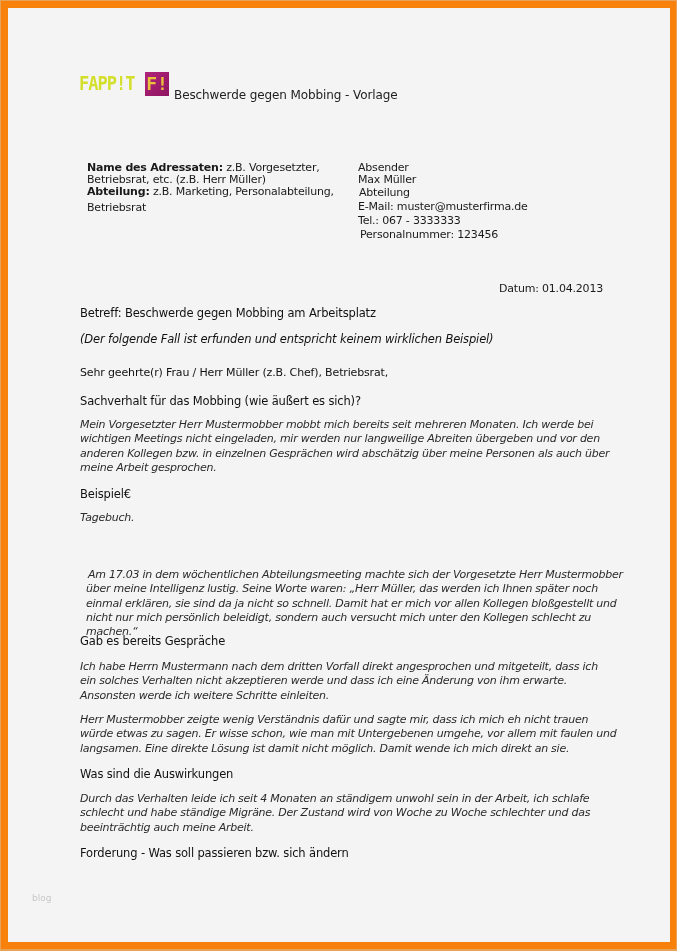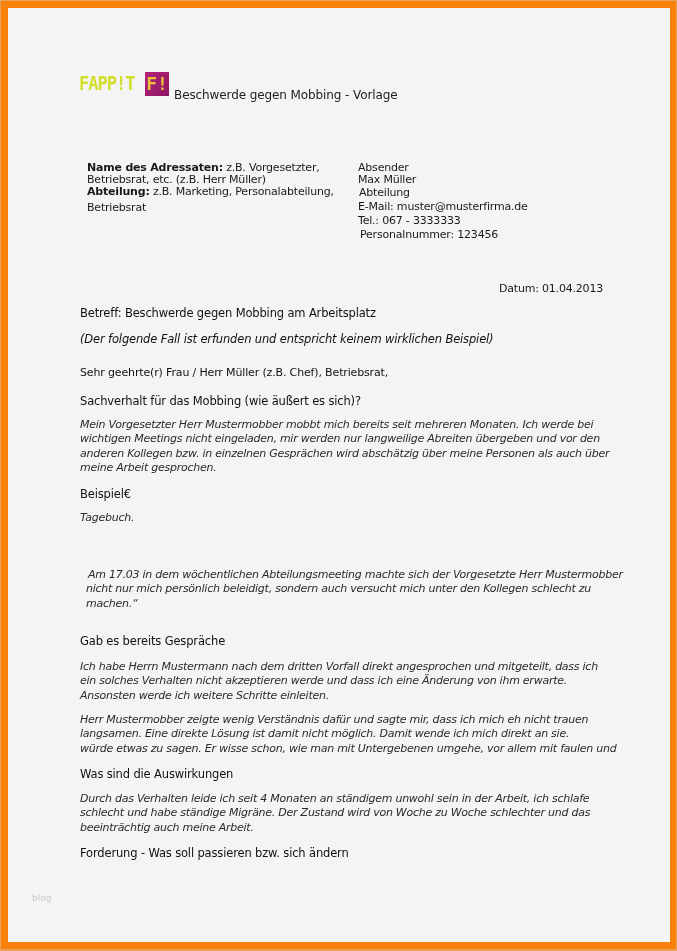--- a/index.html
+++ b/index.html
@@ -84,34 +84,36 @@
   <span>anderen Kollegen bzw. in einzelnen Gesprächen wird abschätzig über meine Personen als auch über</span>
   <span>meine Arbeit gesprochen.</span>
 </div>
 
 <div class="head" style="top:487px;">Beispiel€</div>
 <div class="para" style="top:511px;">
   <span>Tagebuch.</span>
 </div>
 <div class="para" style="top:568px; left:88px;">
   <span>Am 17.03 in dem wöchentlichen Abteilungsmeeting machte sich der Vorgesetzte Herr Mustermobber</span>
+  <span style="margin-left:-2px;">über meine Intelligenz lustig. Seine Worte waren: „Herr Müller, das werden ich Ihnen später noch</span>
+  <span style="margin-left:-2px;">einmal erklären, sie sind da ja nicht so schnell. Damit hat er mich vor allen Kollegen bloßgestellt und</span>
   <span style="margin-left:-2px;">nicht nur mich persönlich beleidigt, sondern auch versucht mich unter den Kollegen schlecht zu</span>
   <span style="margin-left:-2px;">machen.“</span>
 </div>
 
 <div class="head" style="top:634px;">Gab es bereits Gespräche</div>
 <div class="para" style="top:660px;">
   <span>Ich habe Herrn Mustermann nach dem dritten Vorfall direkt angesprochen und mitgeteilt, dass ich</span>
   <span>ein solches Verhalten nicht akzeptieren werde und dass ich eine Änderung von ihm erwarte.</span>
   <span>Ansonsten werde ich weitere Schritte einleiten.</span>
 </div>
 <div class="para" style="top:713px;">
   <span>Herr Mustermobber zeigte wenig Verständnis dafür und sagte mir, dass ich mich eh nicht trauen</span>
+  <span>würde etwas zu sagen. Er wisse schon, wie man mit Untergebenen umgehe, vor allem mit faulen und</span>
   <span>langsamen. Eine direkte Lösung ist damit nicht möglich. Damit wende ich mich direkt an sie.</span>
-  <span>würde etwas zu sagen. Er wisse schon, wie man mit Untergebenen umgehe, vor allem mit faulen und</span>
 </div>
 
 <div class="head" style="top:767px;">Was sind die Auswirkungen</div>
 <div class="para" style="top:792px;">
   <span>Durch das Verhalten leide ich seit 4 Monaten an ständigem unwohl sein in der Arbeit, ich schlafe</span>
   <span>schlecht und habe ständige Migräne. Der Zustand wird von Woche zu Woche schlechter und das</span>
   <span>beeinträchtig auch meine Arbeit.</span>
 </div>
 
 <div class="head" style="top:846px;">Forderung - Was soll passieren bzw. sich ändern</div>

